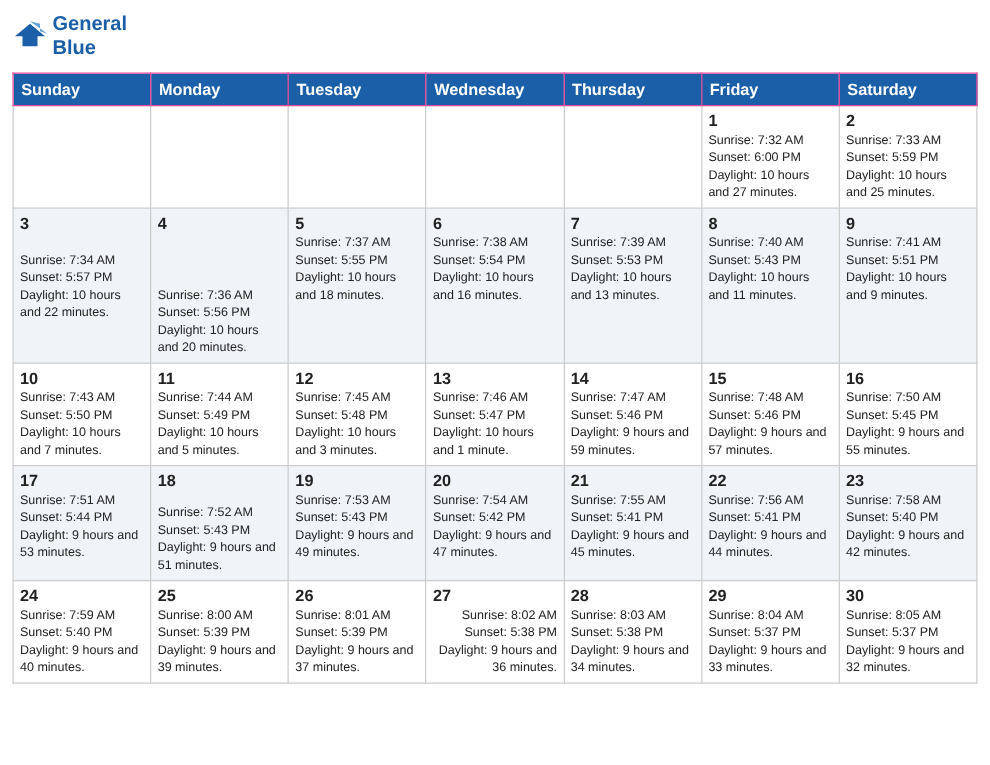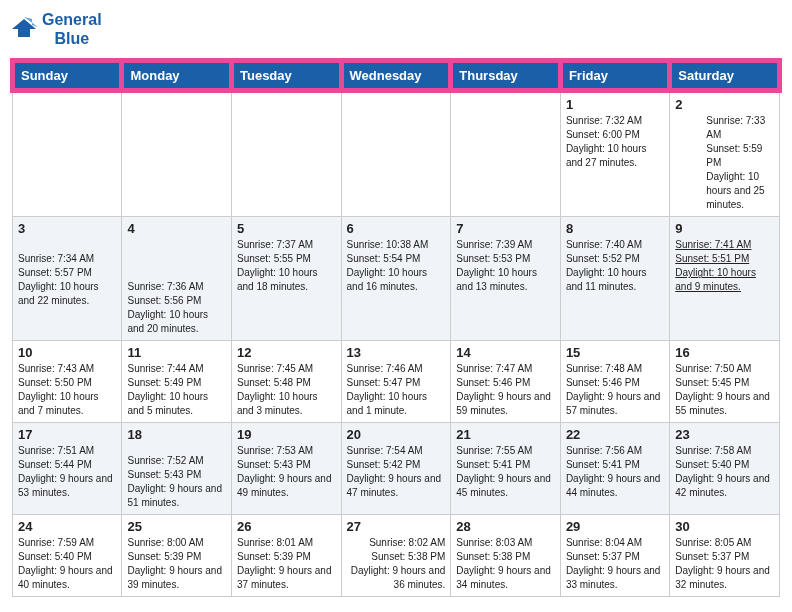--- a/index.html
+++ b/index.html
@@ -13,21 +13,20 @@
     .header {
       display: flex;
       justify-content: space-between;
       align-items: flex-start;
       margin-bottom: 10px;
     }
     .logo {
       display: flex;
       align-items: center;
       gap: 4px;
-      text-align: center;
     }
     .logo-text {
       font-size: 16px;
       font-weight: bold;
       line-height: 1.2;
     }
     .logo-text span { color: #1a5fa8; }
     .logo-bird {
       width: 28px;
       height: 28px;
@@ -45,21 +44,21 @@
     .calendar {
       width: 100%;
       border-collapse: collapse;
     }
     .calendar th {
       background: #1a5fa8;
       color: #fff;
       text-align: left;
       padding: 5px 6px;
       font-size: 13px;
-      border: 5px solid #ec4899;
+      border: 1px solid #ec4899;
     }
     .calendar td {
       border: 1px solid #ccc;
       vertical-align: top;
       padding: 4px 5px;
       width: 110px;
       min-height: 80px;
       font-size: 11px;
       color: #222;
       background: #fff;
@@ -120,21 +119,21 @@
         <td class="empty"></td>
         <td class="empty"></td>
         <td>
           <div class="day-num">1</div>
           <div class="day-info" style="white-space: pre-line;">Sunrise: 7:32 AM
 Sunset: 6:00 PM
 Daylight: 10 hours and 27 minutes.</div>
         </td>
         <td>
           <div class="day-num">2</div>
-          <div class="day-info" style="white-space: pre-line; margin-left: 31px;">Sunrise: 7:33 AM
+          <div class="day-info" style="white-space: pre-line;">Sunrise: 7:33 AM
 Sunset: 5:59 PM
 Daylight: 10 hours and 25 minutes.</div>
         </td>
       </tr>
       <tr>
         <td>
           <div class="day-num">3</div>
           <div class="day-info" style="white-space: pre-line; margin-top: 16px;">Sunrise: 7:34 AM
 Sunset: 5:57 PM
 Daylight: 10 hours and 22 minutes.</div>
@@ -146,39 +145,39 @@
 Daylight: 10 hours and 20 minutes.</div>
         </td>
         <td>
           <div class="day-num">5</div>
           <div class="day-info" style="white-space: pre-line;">Sunrise: 7:37 AM
 Sunset: 5:55 PM
 Daylight: 10 hours and 18 minutes.</div>
         </td>
         <td>
           <div class="day-num">6</div>
-          <div class="day-info" style="white-space: pre-line;">Sunrise: 10:38 AM
+          <div class="day-info" style="white-space: pre-line;">Sunrise: 7:38 AM
 Sunset: 5:54 PM
 Daylight: 10 hours and 16 minutes.</div>
         </td>
         <td>
           <div class="day-num">7</div>
           <div class="day-info" style="white-space: pre-line;">Sunrise: 7:39 AM
 Sunset: 5:53 PM
 Daylight: 10 hours and 13 minutes.</div>
         </td>
         <td>
           <div class="day-num">8</div>
           <div class="day-info" style="white-space: pre-line;">Sunrise: 7:40 AM
-Sunset: 5:52 PM
+Sunset: 5:43 PM
 Daylight: 10 hours and 11 minutes.</div>
         </td>
         <td>
           <div class="day-num">9</div>
-          <div class="day-info" style="white-space: pre-line; text-decoration: underline;">Sunrise: 7:41 AM
+          <div class="day-info" style="white-space: pre-line;">Sunrise: 7:41 AM
 Sunset: 5:51 PM
 Daylight: 10 hours and 9 minutes.</div>
         </td>
       </tr>
       <tr>
         <td>
           <div class="day-num">10</div>
           <div class="day-info" style="white-space: pre-line;">Sunrise: 7:43 AM
 Sunset: 5:50 PM
 Daylight: 10 hours and 7 minutes.</div>

